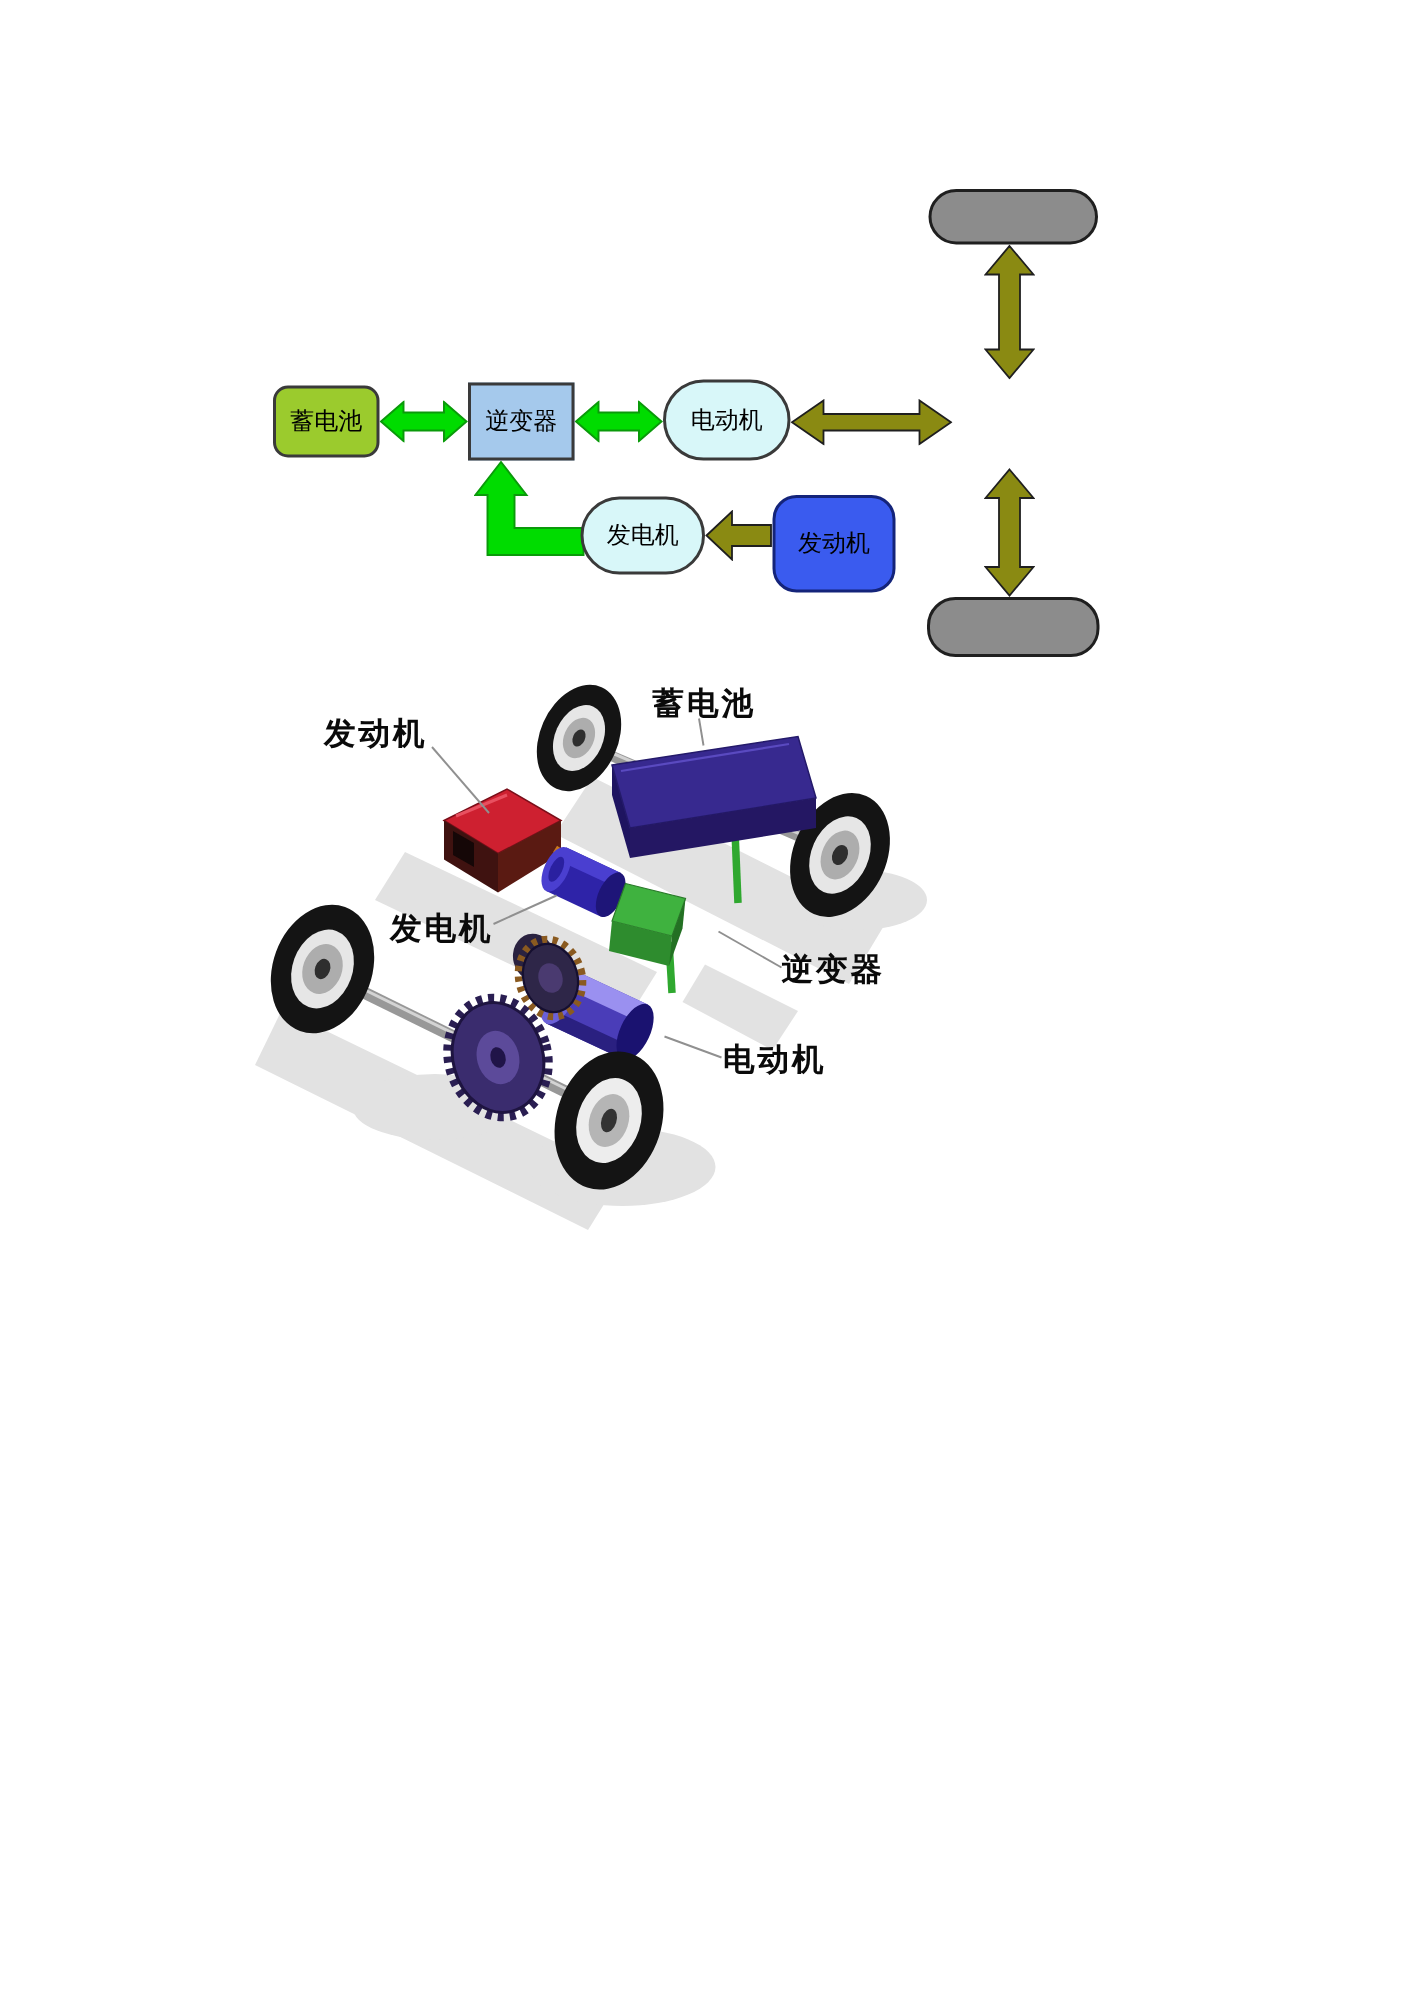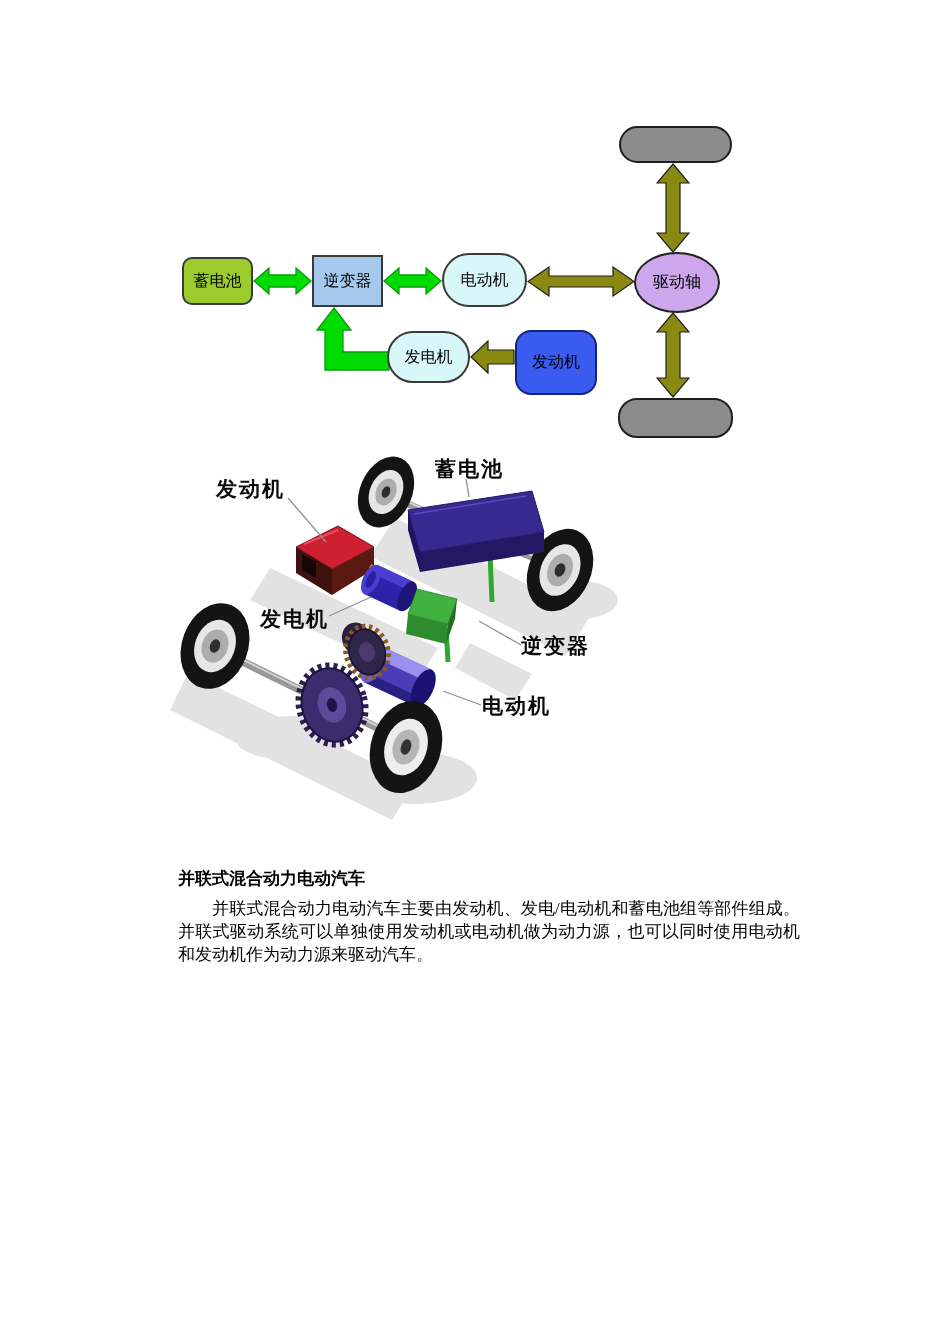--- a/index.html
+++ b/index.html
@@ -52,21 +52,20 @@
 <div class="page">
 
   <div class="diagram">
 
     <div class="wheel wheel-top"></div>
 
     <svg class="arrow" style="left:656px;top:163px;" width="34" height="90">
       <polygon points="17,1 33,20 24,20 24,70 33,70 17,89 1,70 10,70 10,20 1,20" fill="#8A8A12" stroke="#1f1f1f" stroke-width="1.2"></polygon>
     </svg>
 
-    <div class="node node-axle">驱动轴</div>
 
     <svg class="arrow" style="left:656px;top:312px;" width="34" height="86">
       <polygon points="17,1 33,20 24,20 24,66 33,66 17,85 1,66 10,66 10,20 1,20" fill="#8A8A12" stroke="#1f1f1f" stroke-width="1.2"></polygon>
     </svg>
 
     <div class="wheel wheel-bottom"></div>
 
     <div class="node node-battery">蓄电池</div>
 
     <svg class="arrow" style="left:253px;top:267px;" width="59" height="28">
@@ -212,18 +211,14 @@
       </g>
     </svg>
 
     <div class="chassis-label lbl-engine">发动机</div>
     <div class="chassis-label lbl-battery">蓄电池</div>
     <div class="chassis-label lbl-generator">发电机</div>
     <div class="chassis-label lbl-inverter">逆变器</div>
     <div class="chassis-label lbl-motor">电动机</div>
   </div>
 
-  <div class="doc-text">
-    <h3 class="doc-heading">并联式混合动力电动汽车</h3>
-    <p class="doc-paragraph">并联式混合动力电动汽车主要由发动机、发电/电动机和蓄电池组等部件组成。并联式驱动系统可以单独使用发动机或电动机做为动力源，也可以同时使用电动机和发动机作为动力源来驱动汽车。</p>
-  </div>
 
 </div>
 
 </body></html>

